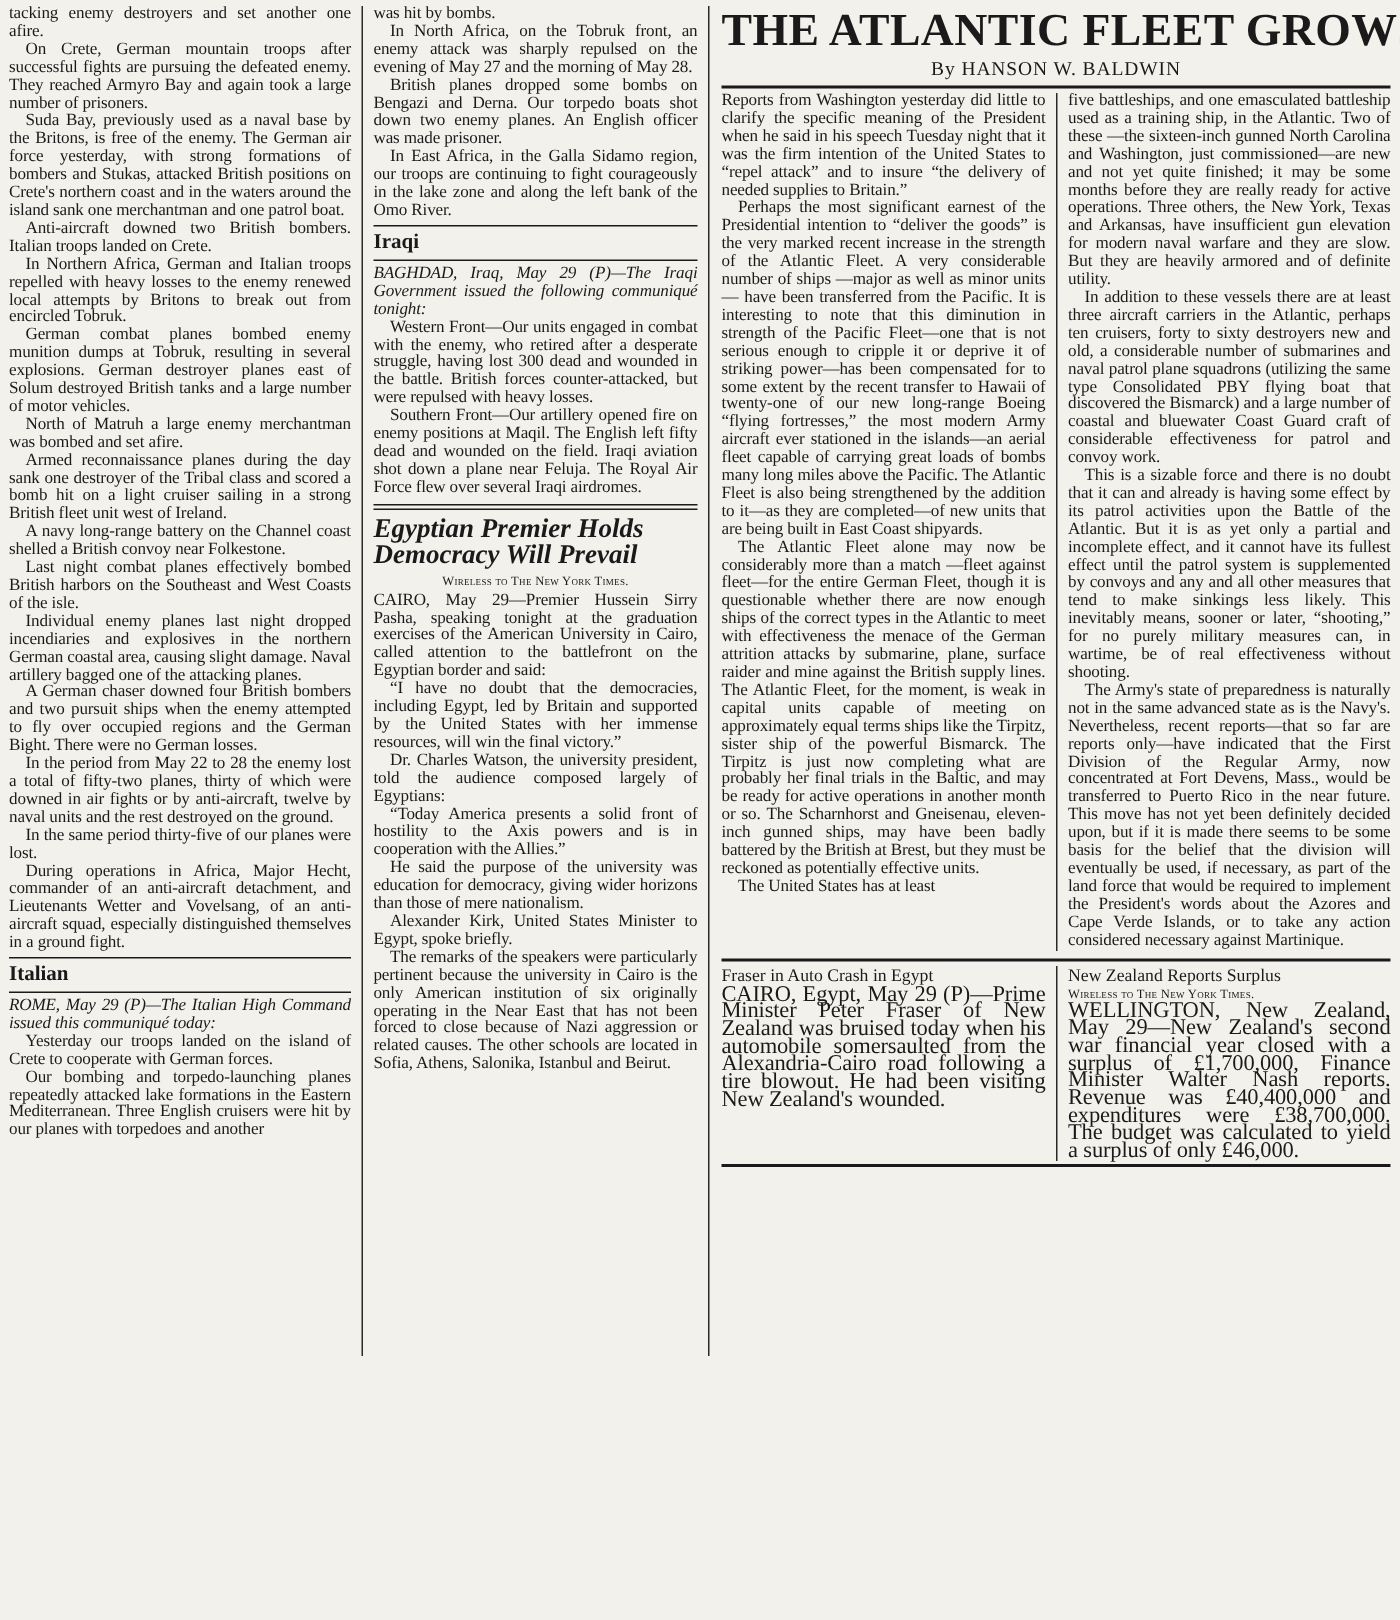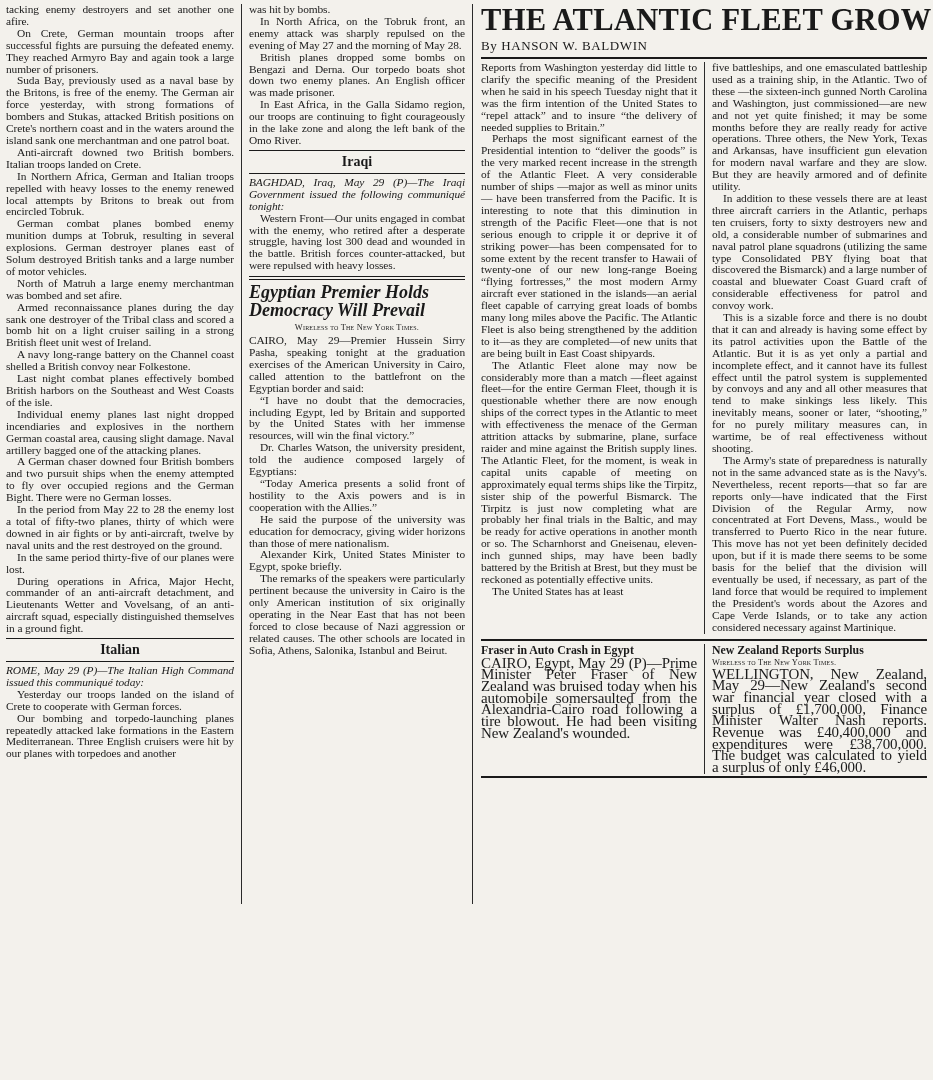--- a/index.html
+++ b/index.html
@@ -46,31 +46,31 @@
     font-family:"Liberation Serif", serif;
     font-weight:bold;
     font-size:30.5px;
     line-height:32px;
     text-align:center;
     letter-spacing:0.3px;
     margin:0 0 2px 0;
     white-space:nowrap;
   }
   .byline{
+    text-align:center;
     font-size:13px;
     letter-spacing:0.6px;
     margin:0 0 3px 0;
     font-family:Liberation Serif, serif;
   }
   .rule-thick{border-top:2px solid #1a1a1a;margin:3px 0 3px 0;}
   .rule-thin{border-top:1px solid #1a1a1a;margin:3px 0 3px 0;}
   .rule-double{border-top:1px solid #1a1a1a;border-bottom:1px solid #1a1a1a;height:2px;margin:4px 0 4px 0;}
 
   .subhead-center{
-    text-align:center;
     font-weight:bold;
     font-size:14px;
     line-height:16px;
     margin:2px 0 3px 0;
   }
   .subhead-ital{
     font-style:italic;
     font-weight:bold;
     font-size:18px;
     line-height:17.5px;
@@ -91,21 +91,21 @@
     font-variant:small-caps;
   }
 
   .boxed{
     border-top:2px solid #1a1a1a;
     border-bottom:2px solid #1a1a1a;
     padding:3px 0 2px 0;
     margin-top:5px;
   }
   .box-head{
-    font-weight:bold;
+    font-weight:normal;
     font-size:11.8px;
     line-height:13px;
     margin:0 0 1px 0;
   }
 
   .col3 .two{display:flex;}
   .col3 .two .c{width:50%;box-sizing:border-box;}
   .col3 .two .c.c1{padding-right:7px;}
   .col3 .two .c.c2{padding-left:7px;border-left:1px solid #2a2a2a;}
 
@@ -154,20 +154,21 @@
       <p>In East Africa, in the Galla Sidamo region, our troops are continuing to fight courageously in the lake zone and along the left bank of the Omo River.</p>
     </div>
 
     <div class="rule-thin"></div>
     <div class="subhead-center">Iraqi</div>
     <div class="rule-thin"></div>
 
     <div class="body-text">
       <p class="noindent dateline">BAGHDAD, Iraq, May 29 (P)—The Iraqi Government issued the following communiqué tonight:</p>
       <p>Western Front—Our units engaged in combat with the enemy, who retired after a desperate struggle, having lost 300 dead and wounded in the battle. British forces counter-attacked, but were repulsed with heavy losses.</p>
+      <p>Southern Front—Our artillery opened fire on enemy positions at Maqil. The English left fifty dead and wounded on the field. Iraqi aviation shot down a plane near Feluja. The Royal Air Force flew over several Iraqi airdromes.</p>
     </div>
 
     <div class="rule-double"></div>
 
     <div class="subhead-ital">Egyptian Premier Holds Democracy Will Prevail</div>
     <div class="credit">Wireless to The New York Times.</div>
 
     <div class="body-text">
       <p class="noindent">CAIRO, May 29—Premier Hussein Sirry Pasha, speaking tonight at the graduation exercises of the American University in Cairo, called attention to the battlefront on the Egyptian border and said:</p>
       <p>“I have no doubt that the democracies, including Egypt, led by Britain and supported by the United States with her immense resources, will win the final victory.”</p>

